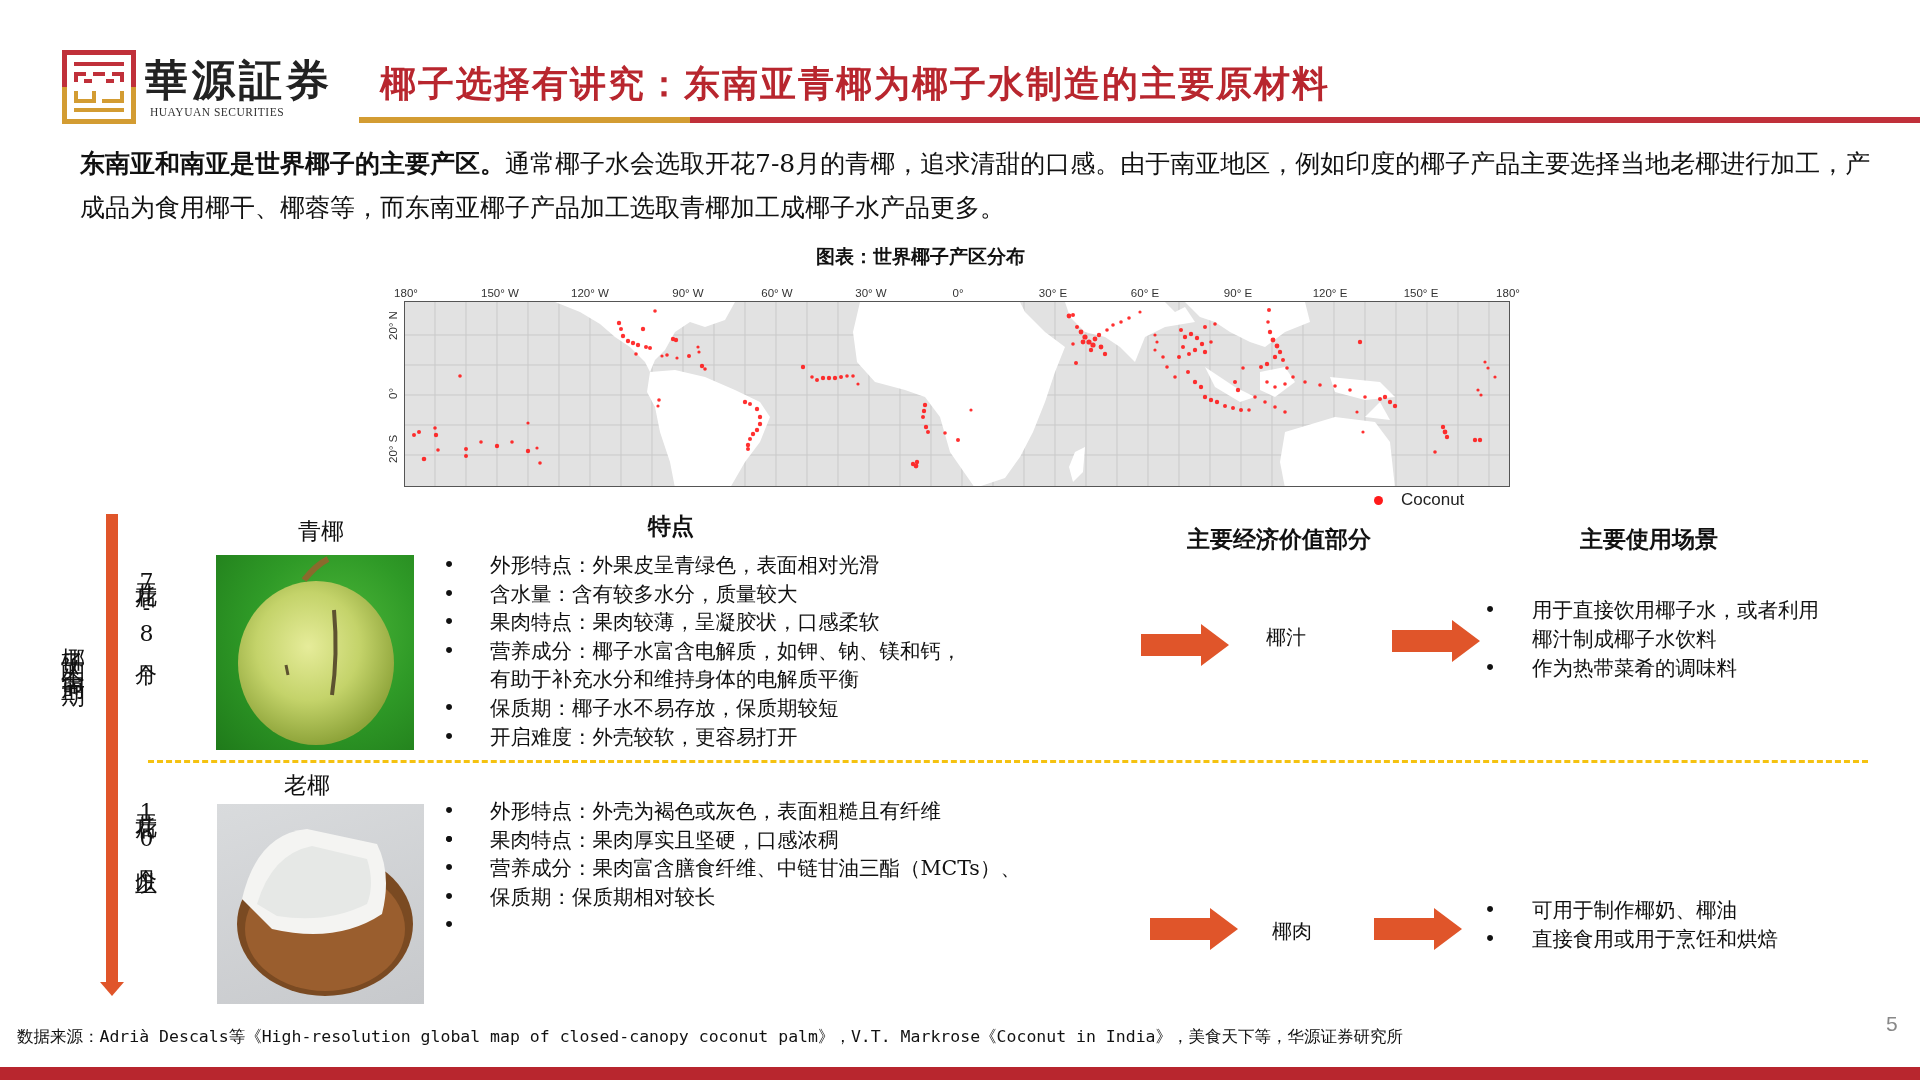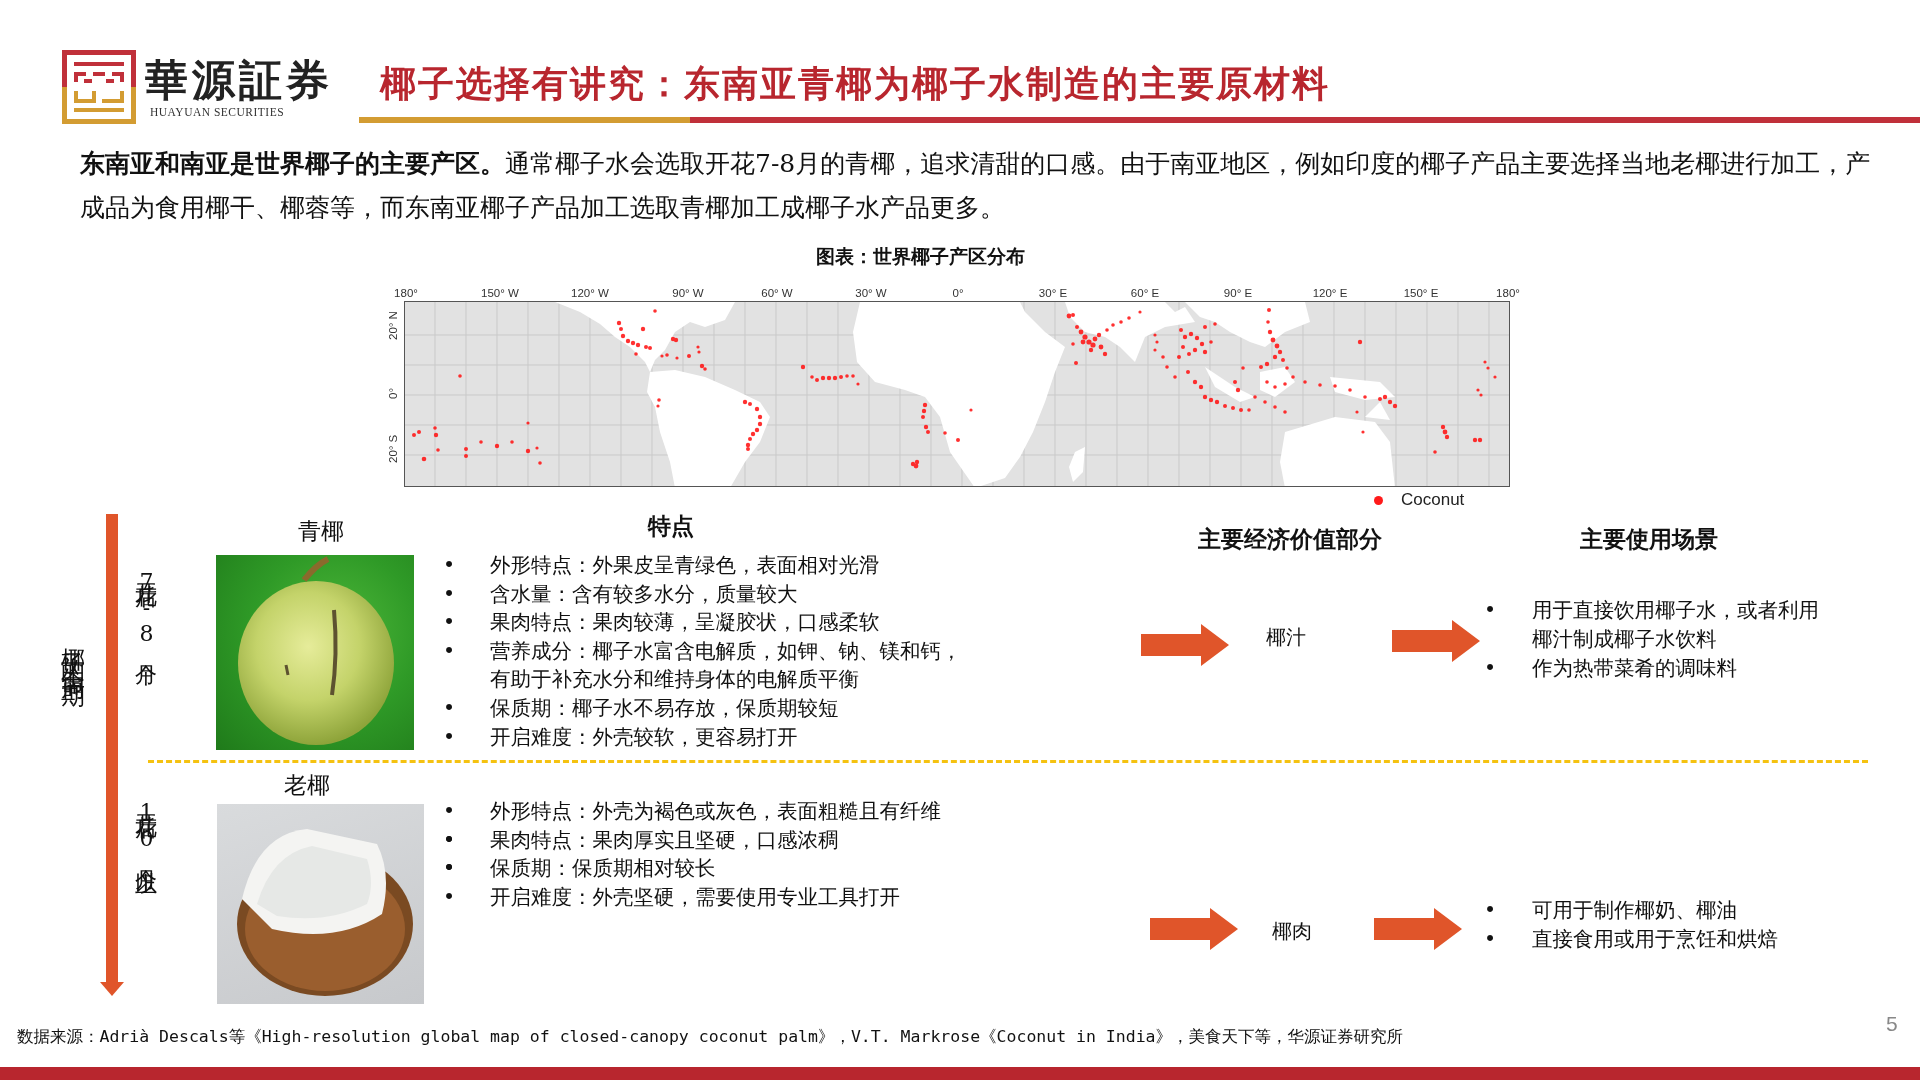--- a/index.html
+++ b/index.html
@@ -44,21 +44,21 @@
   .feat-list { position: absolute; list-style: none; font-size: 20.5px; line-height: 28.6px; color: #111; }
   .feat-list li { position: relative; padding-left: 47px; }
   .feat-list li .bullet { position: absolute; left: 0; top: 0; }
   .feat-list li .cont { display: block; }
   .feat-young { left: 443px; top: 551px; }
   .feat-old { left: 443px; top: 797px; }
 
   .divider { position: absolute; left: 148px; top: 760px; width: 1720px; height: 0; border-top: 3px dashed #f5c211; }
 
   .col-head { position: absolute; top: 524px; font-size: 23px; font-weight: bold; }
-  .col-value { left: 1187px; margin-left: 11px; }
+  .col-value { left: 1187px; }
   .col-usage { left: 1580px; text-align: right; }
 
   .arrow { position: absolute; width: 88px; height: 42px; }
   .value-label { position: absolute; font-size: 20px; color: #111; }
 
   .usage-list { position: absolute; list-style: none; font-size: 20.5px; line-height: 29px; }
   .usage-list li { position: relative; padding-left: 48px; }
   .usage-list li .bullet { position: absolute; left: 0; top: 0; }
   .usage-1 { left: 1484px; top: 596px; }
   .usage-2 { left: 1484px; top: 896px; }
@@ -428,23 +428,24 @@
   <li><span class="bullet">•</span><span>保质期：椰子水不易存放，保质期较短</span></li>
   <li><span class="bullet">•</span><span>开启难度：外壳较软，更容易打开</span></li>
 </ul>
 
 <ul class="feat-list feat-old">
   <li><span class="bullet">•</span><span>外形特点：外壳为褐色或灰色，表面粗糙且有纤维</span></li>
   <li><span class="bullet">•</span></li>
   <li><span class="bullet">•</span><span>果肉特点：果肉厚实且坚硬，口感浓稠</span></li>
   <li>
       <span class="bullet">•</span>
+      <span class="cont">营养成分：果肉富含膳食纤维、中链甘油三酯（MCTs）、</span>
     </li>
   <li><span class="bullet">•</span><span>保质期：保质期相对较长</span></li>
-  <li><span class="bullet">•</span><span>开启难度：外壳坚硬，需要使用专业工具打开</span></li>
+  <li><span class="bullet">•</span></li>
 </ul>
 
 <div class="divider"></div>
 
 <div class="col-head col-value">主要经济价值部分</div>
 <div class="col-head col-usage">主要使用场景</div>
 
 <svg class="arrow" style="left:1141px; top:624px;" viewBox="0 0 88 42">
   <polygon points="0,10 60,10 60,0 88,21 60,42 60,32 0,32" fill="#e0552a"></polygon>
 </svg>

